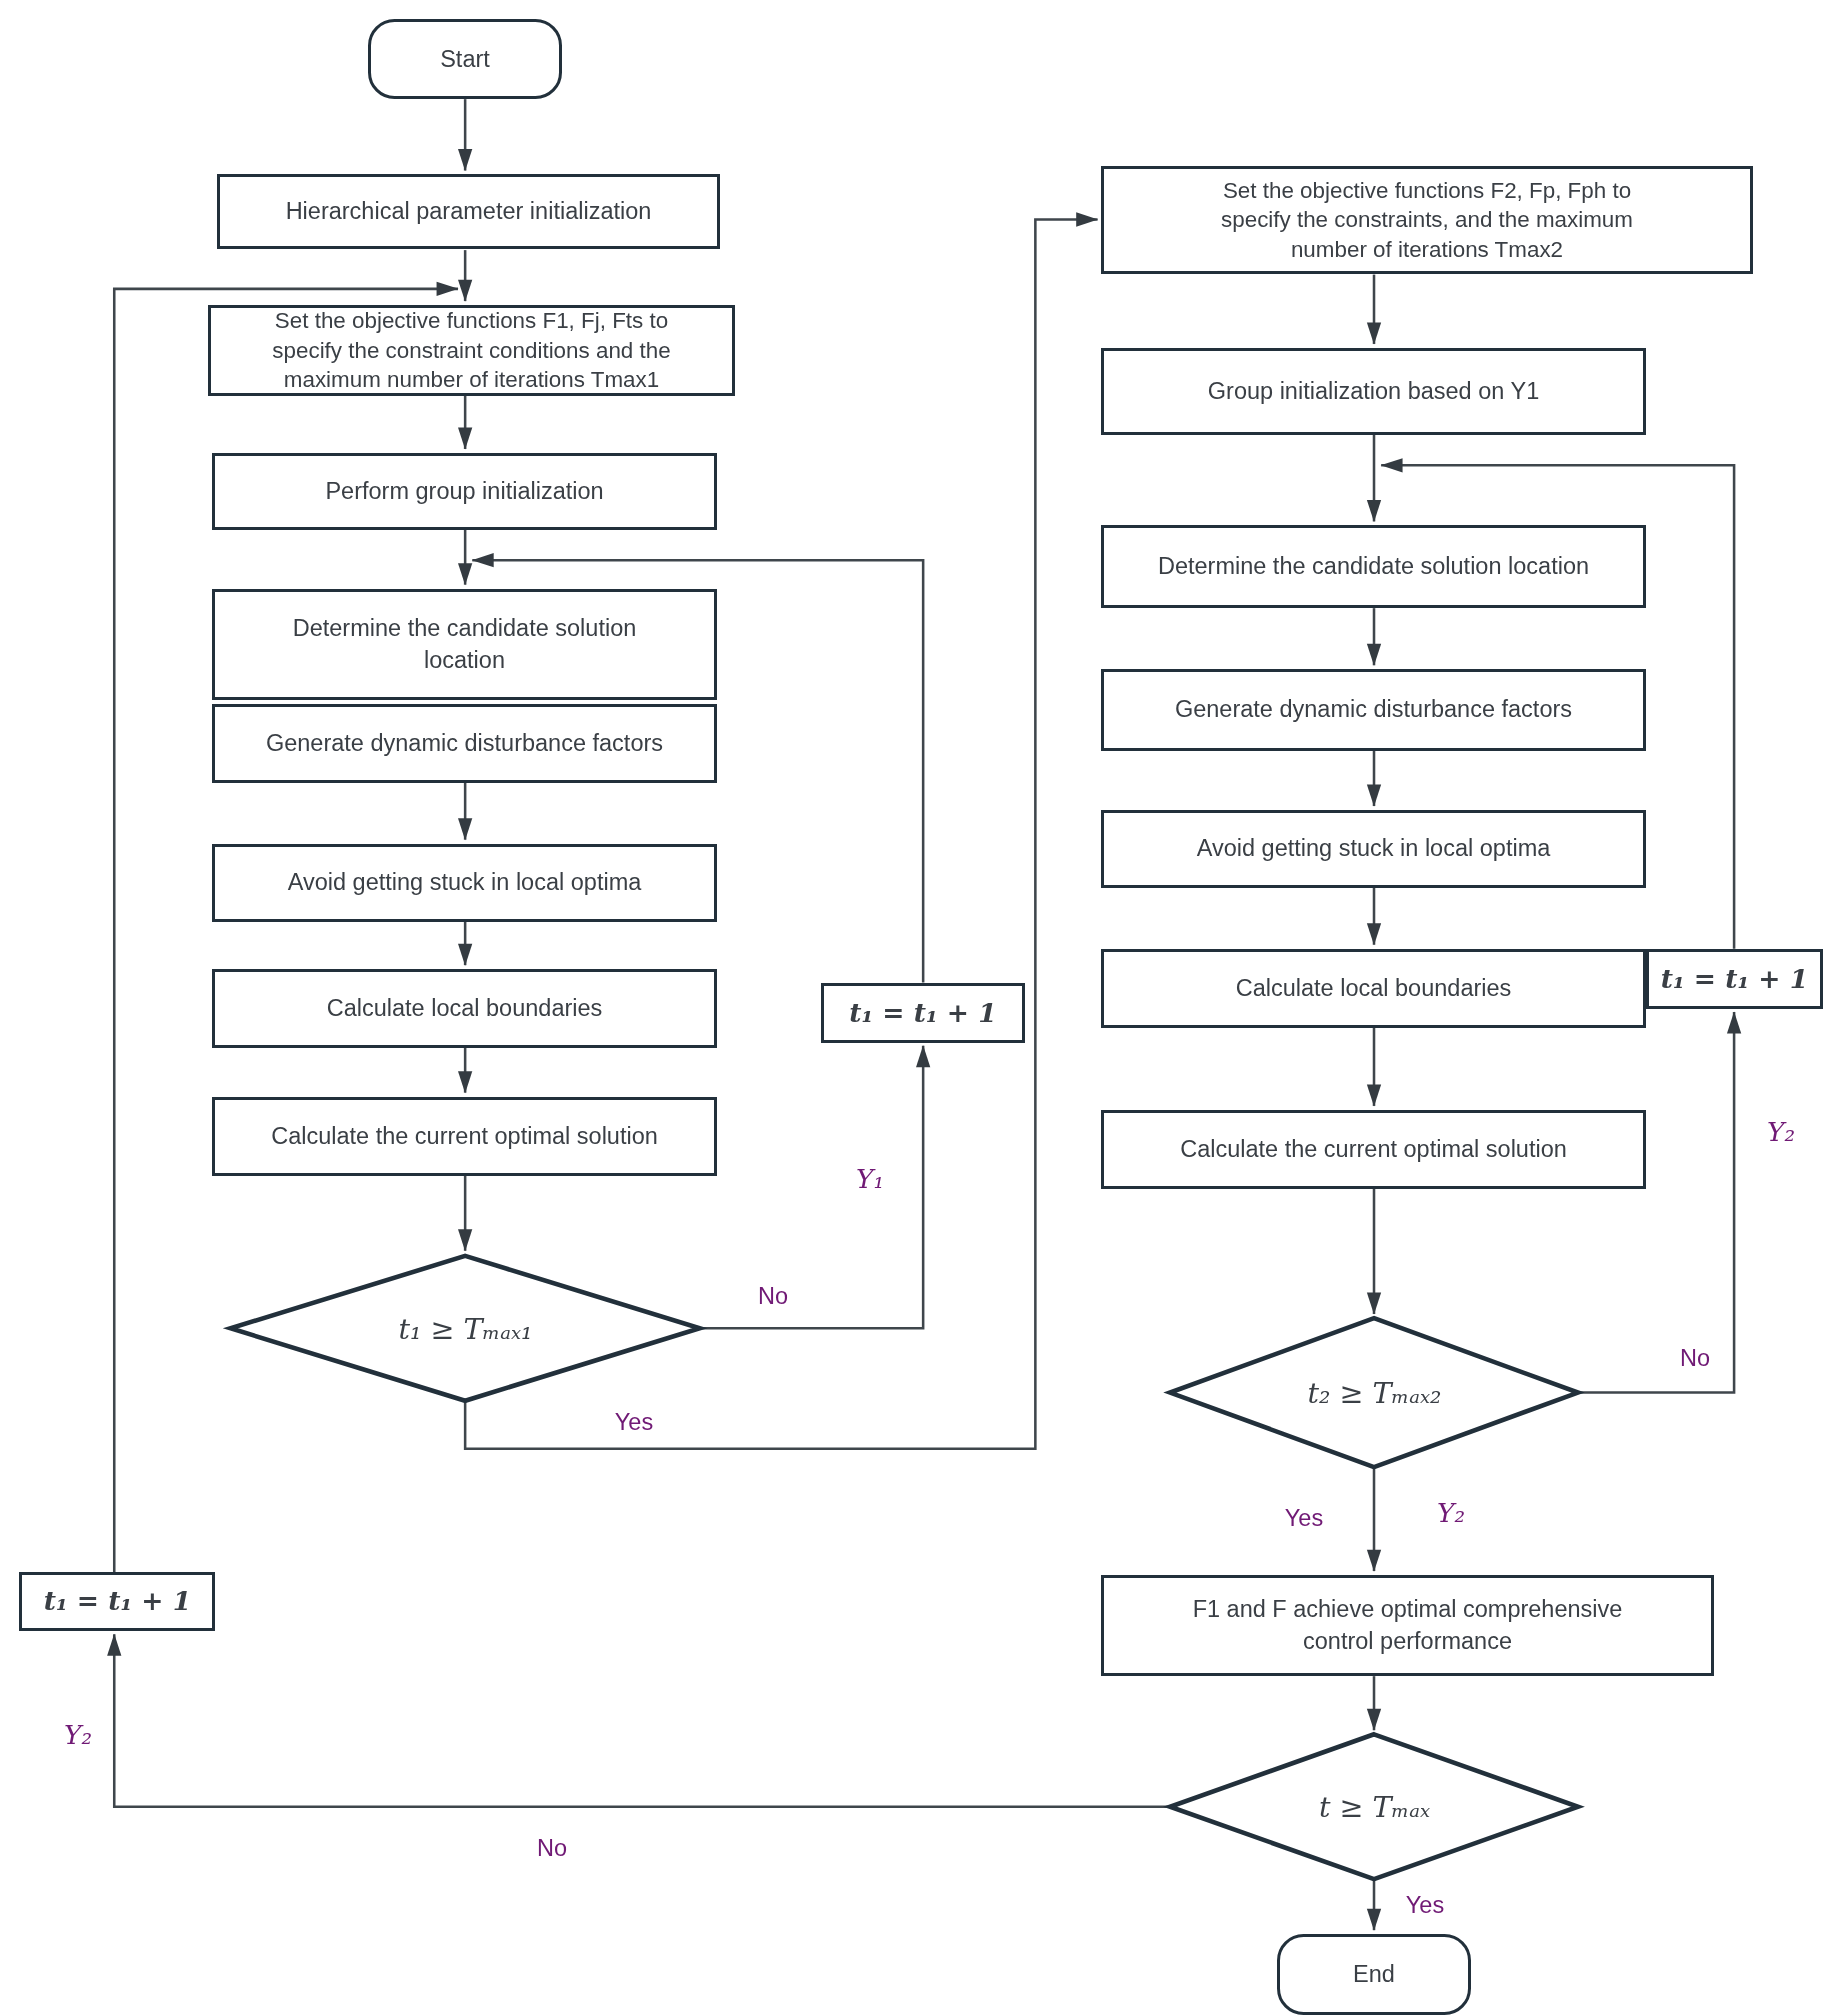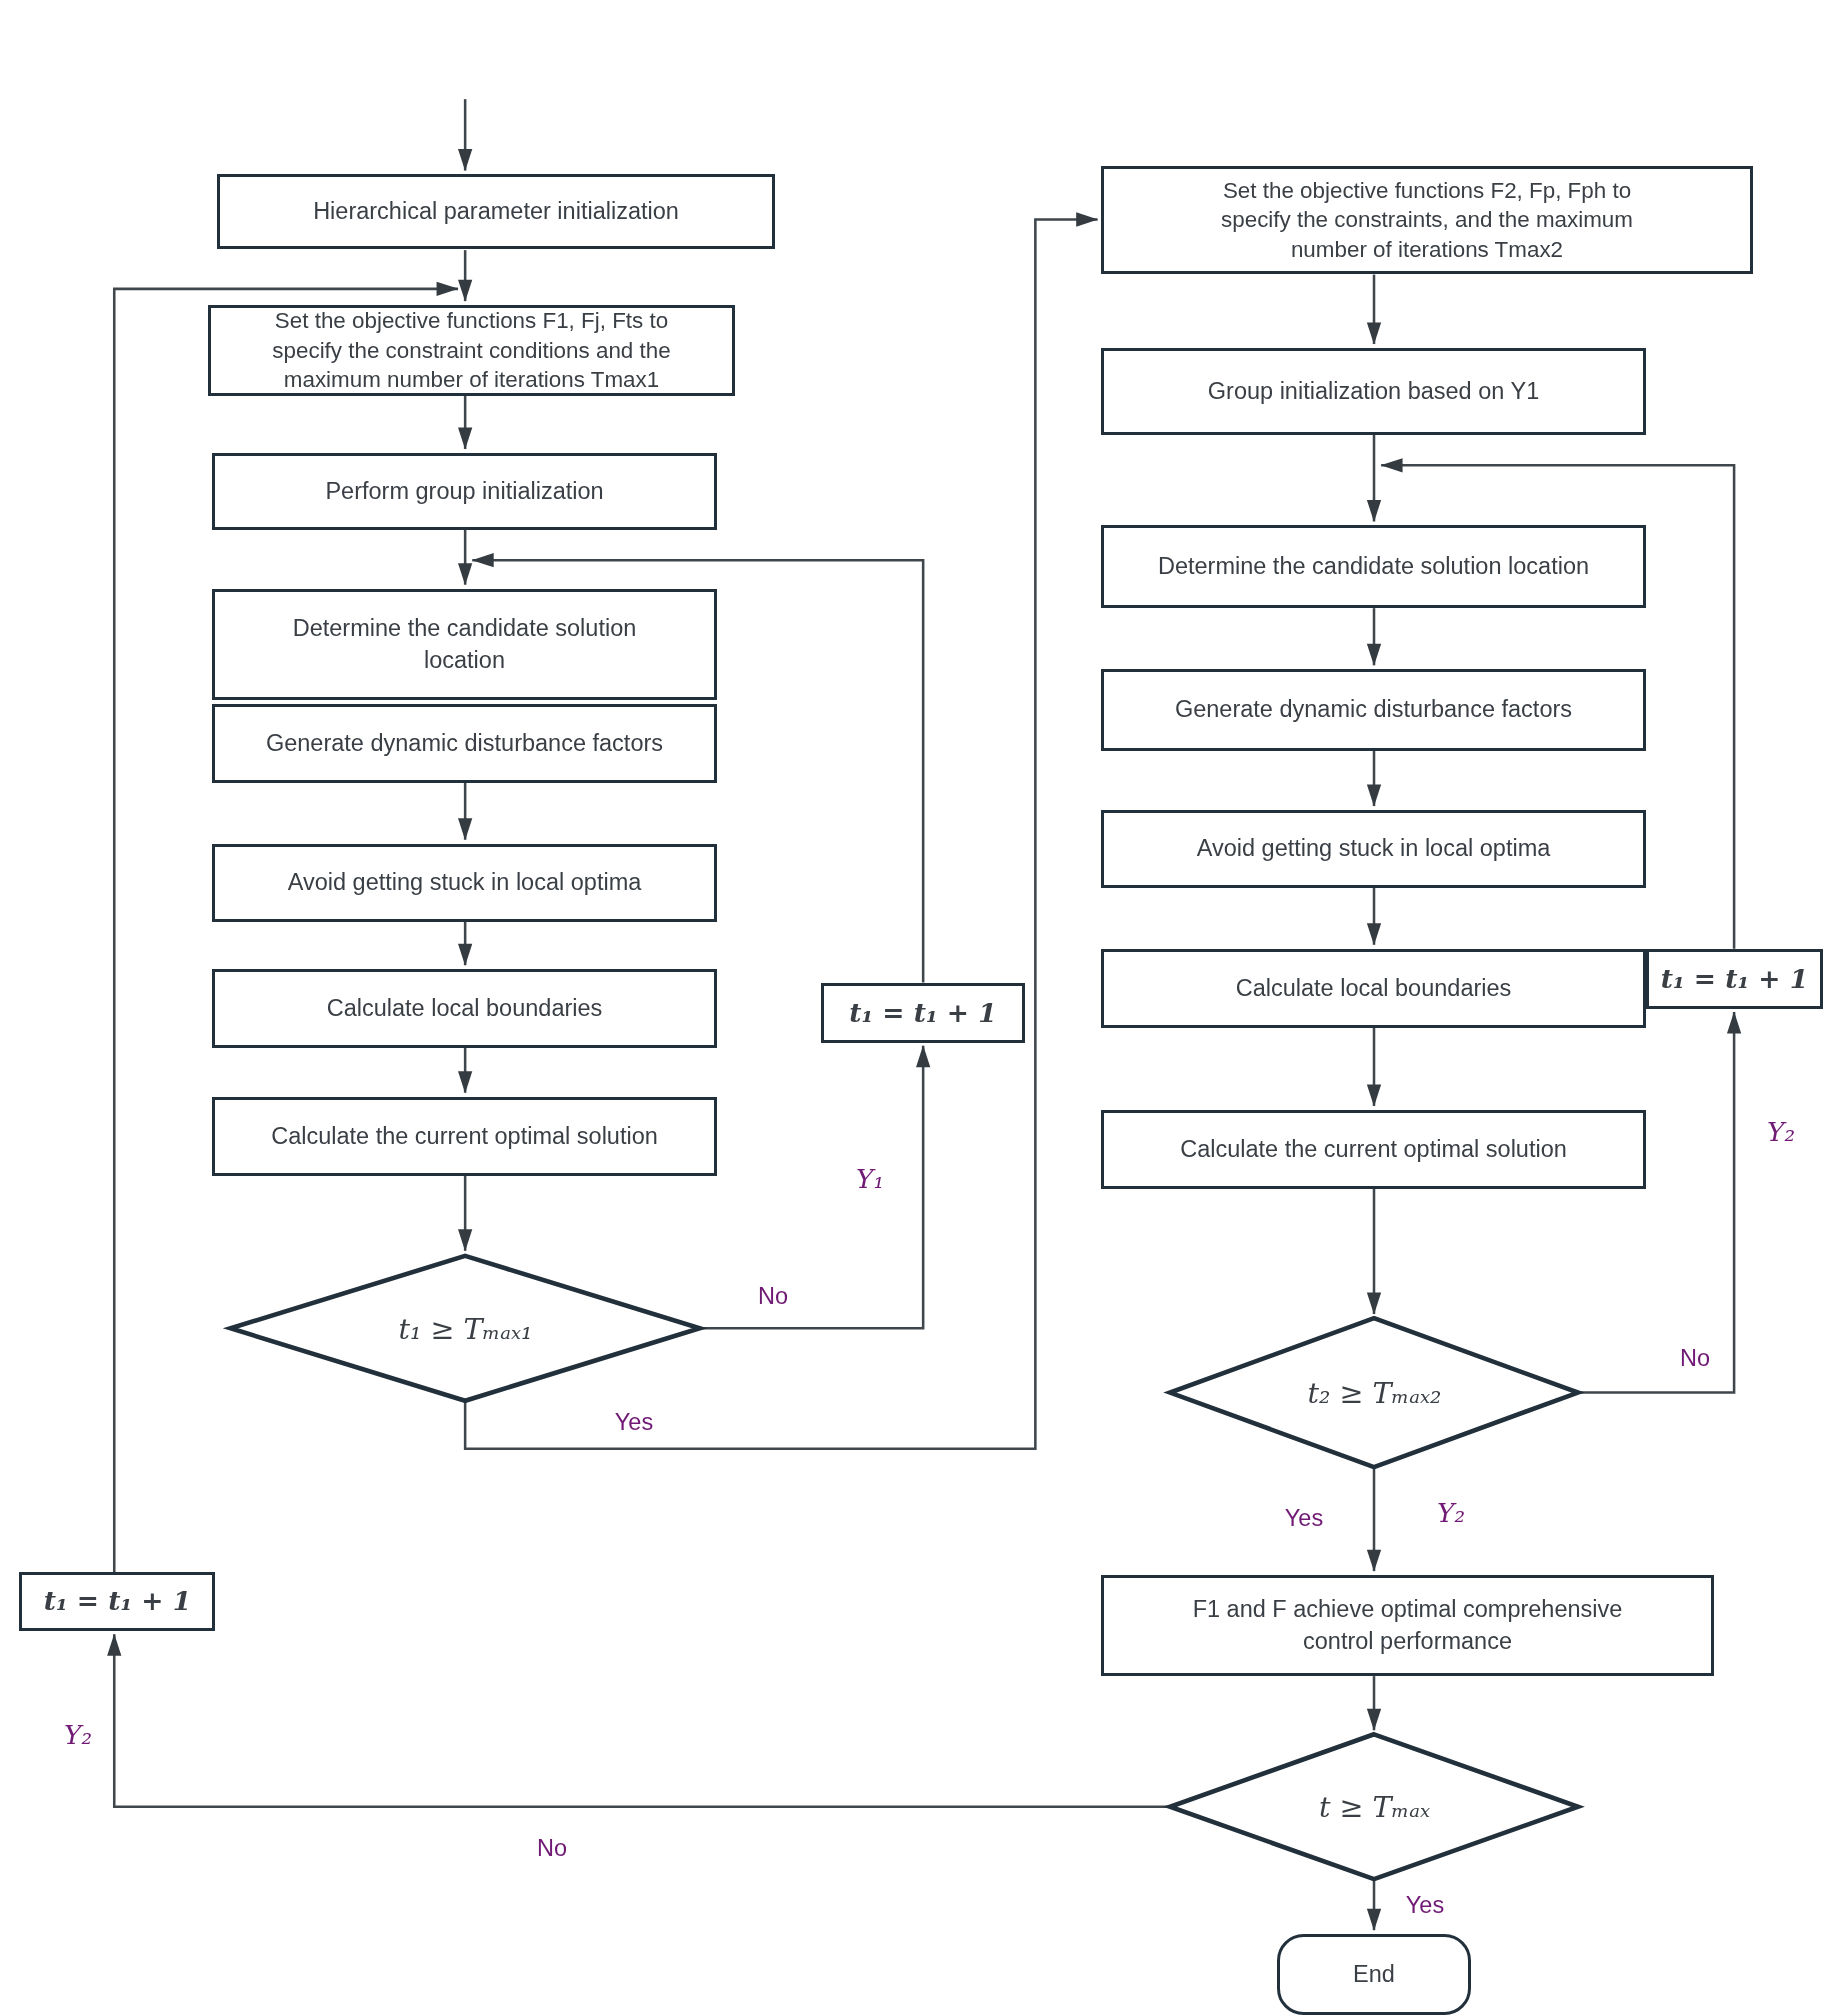--- a/index.html
+++ b/index.html
@@ -69,22 +69,23 @@
     <path d="M 3400 1860 L 3400 912 L 2708 912" stroke="#3f464c" stroke-width="5" fill="none" marker-end="url(#arr)"></path>
 
     <path d="M 2294 3542 L 224 3542 L 224 3204" stroke="#3f464c" stroke-width="5" fill="none" marker-end="url(#arr)"></path>
     <path d="M 224 3082 L 224 566 L 898 566" stroke="#3f464c" stroke-width="5" fill="none" marker-end="url(#arr)"></path>
 
     <polygon points="912,2462 1372,2604 912,2746 452,2604" fill="#ffffff" stroke="#22303b" stroke-width="9"></polygon>
     <polygon points="2694,2584 3094,2730 2694,2876 2294,2730" fill="#ffffff" stroke="#22303b" stroke-width="9"></polygon>
     <polygon points="2694,3400 3094,3542 2694,3684 2294,3542" fill="#ffffff" stroke="#22303b" stroke-width="9"></polygon>
   </svg>
 
+  <div class="node terminal" style="left:368px;top:19.4px;width:194px;height:80px">Start</div>
 
-  <div class="node" style="left:217px;top:174px;width:558px;height:75px">Hierarchical parameter initialization</div>
+  <div class="node" style="left:217px;top:174px;width:503px;height:75px">Hierarchical parameter initialization</div>
 
   <div class="node multiline" style="left:208px;top:305px;width:527px;height:91px">Set the objective functions F1, Fj, Fts to
 specify the constraint conditions and the
 maximum number of iterations Tmax1</div>
 
   <div class="node" style="left:212px;top:453px;width:505px;height:77px">Perform group initialization</div>
 
   <div class="node" style="left:212px;top:589px;width:505px;height:111px">Determine the candidate solution
 location</div>
 

